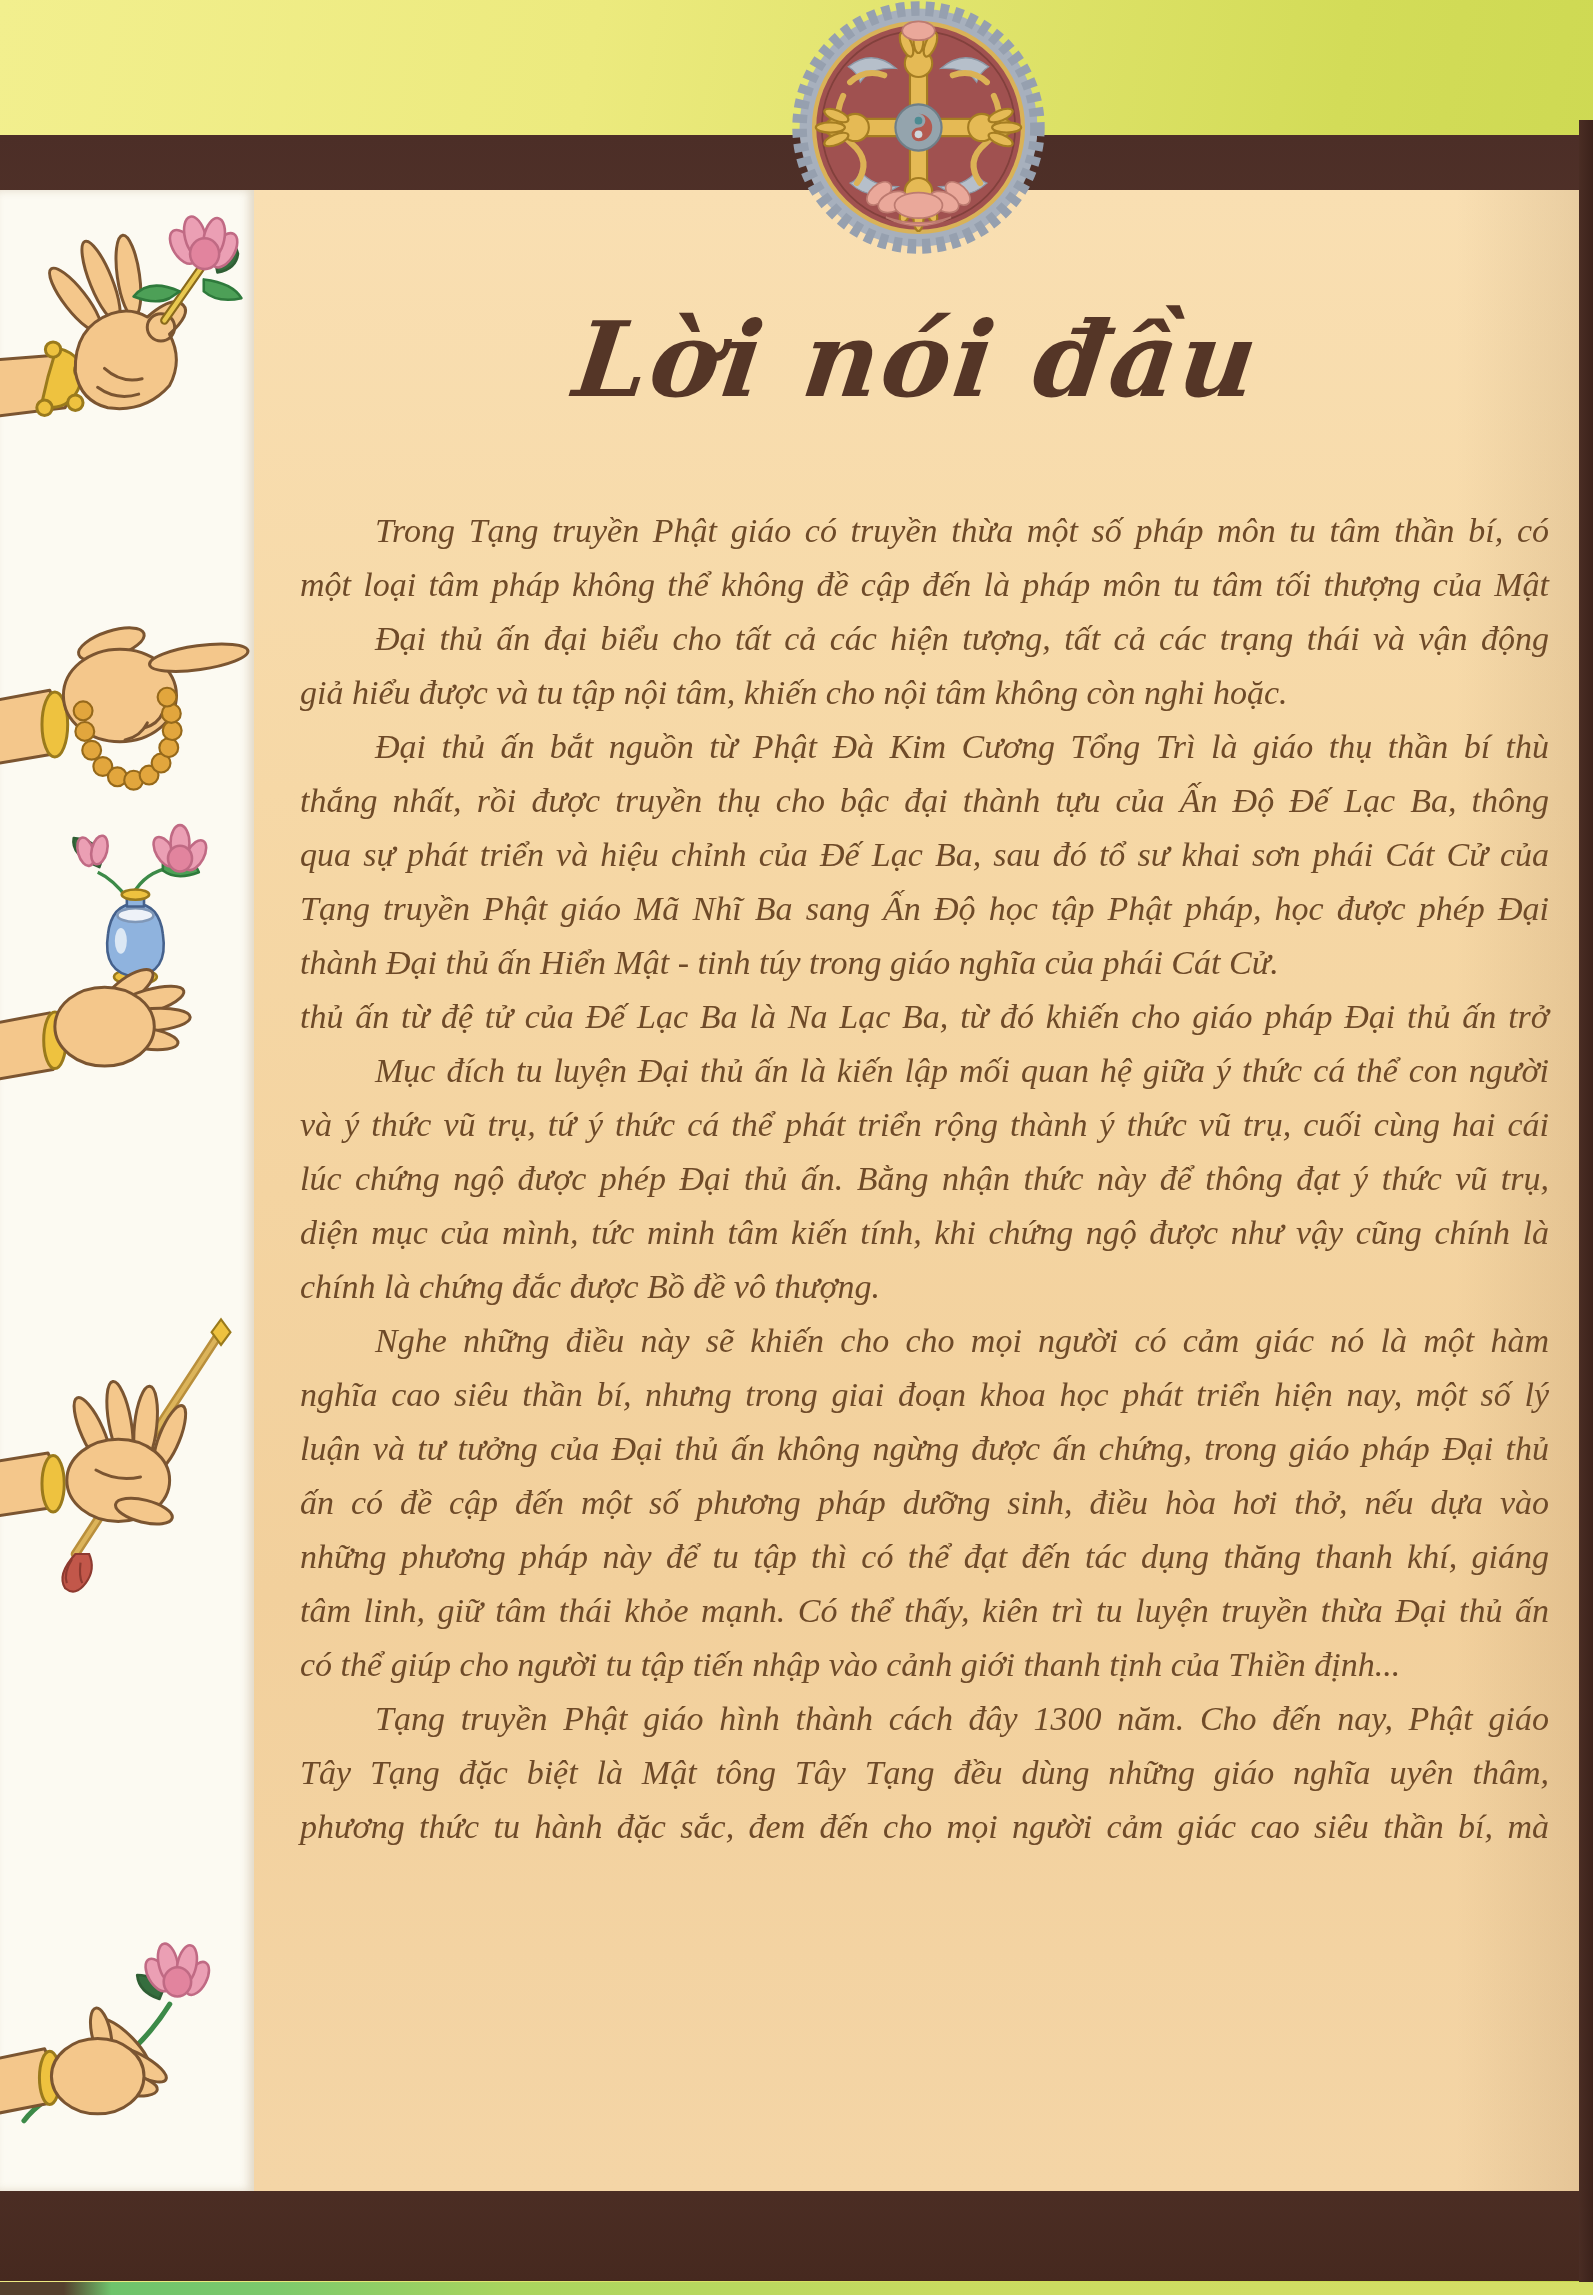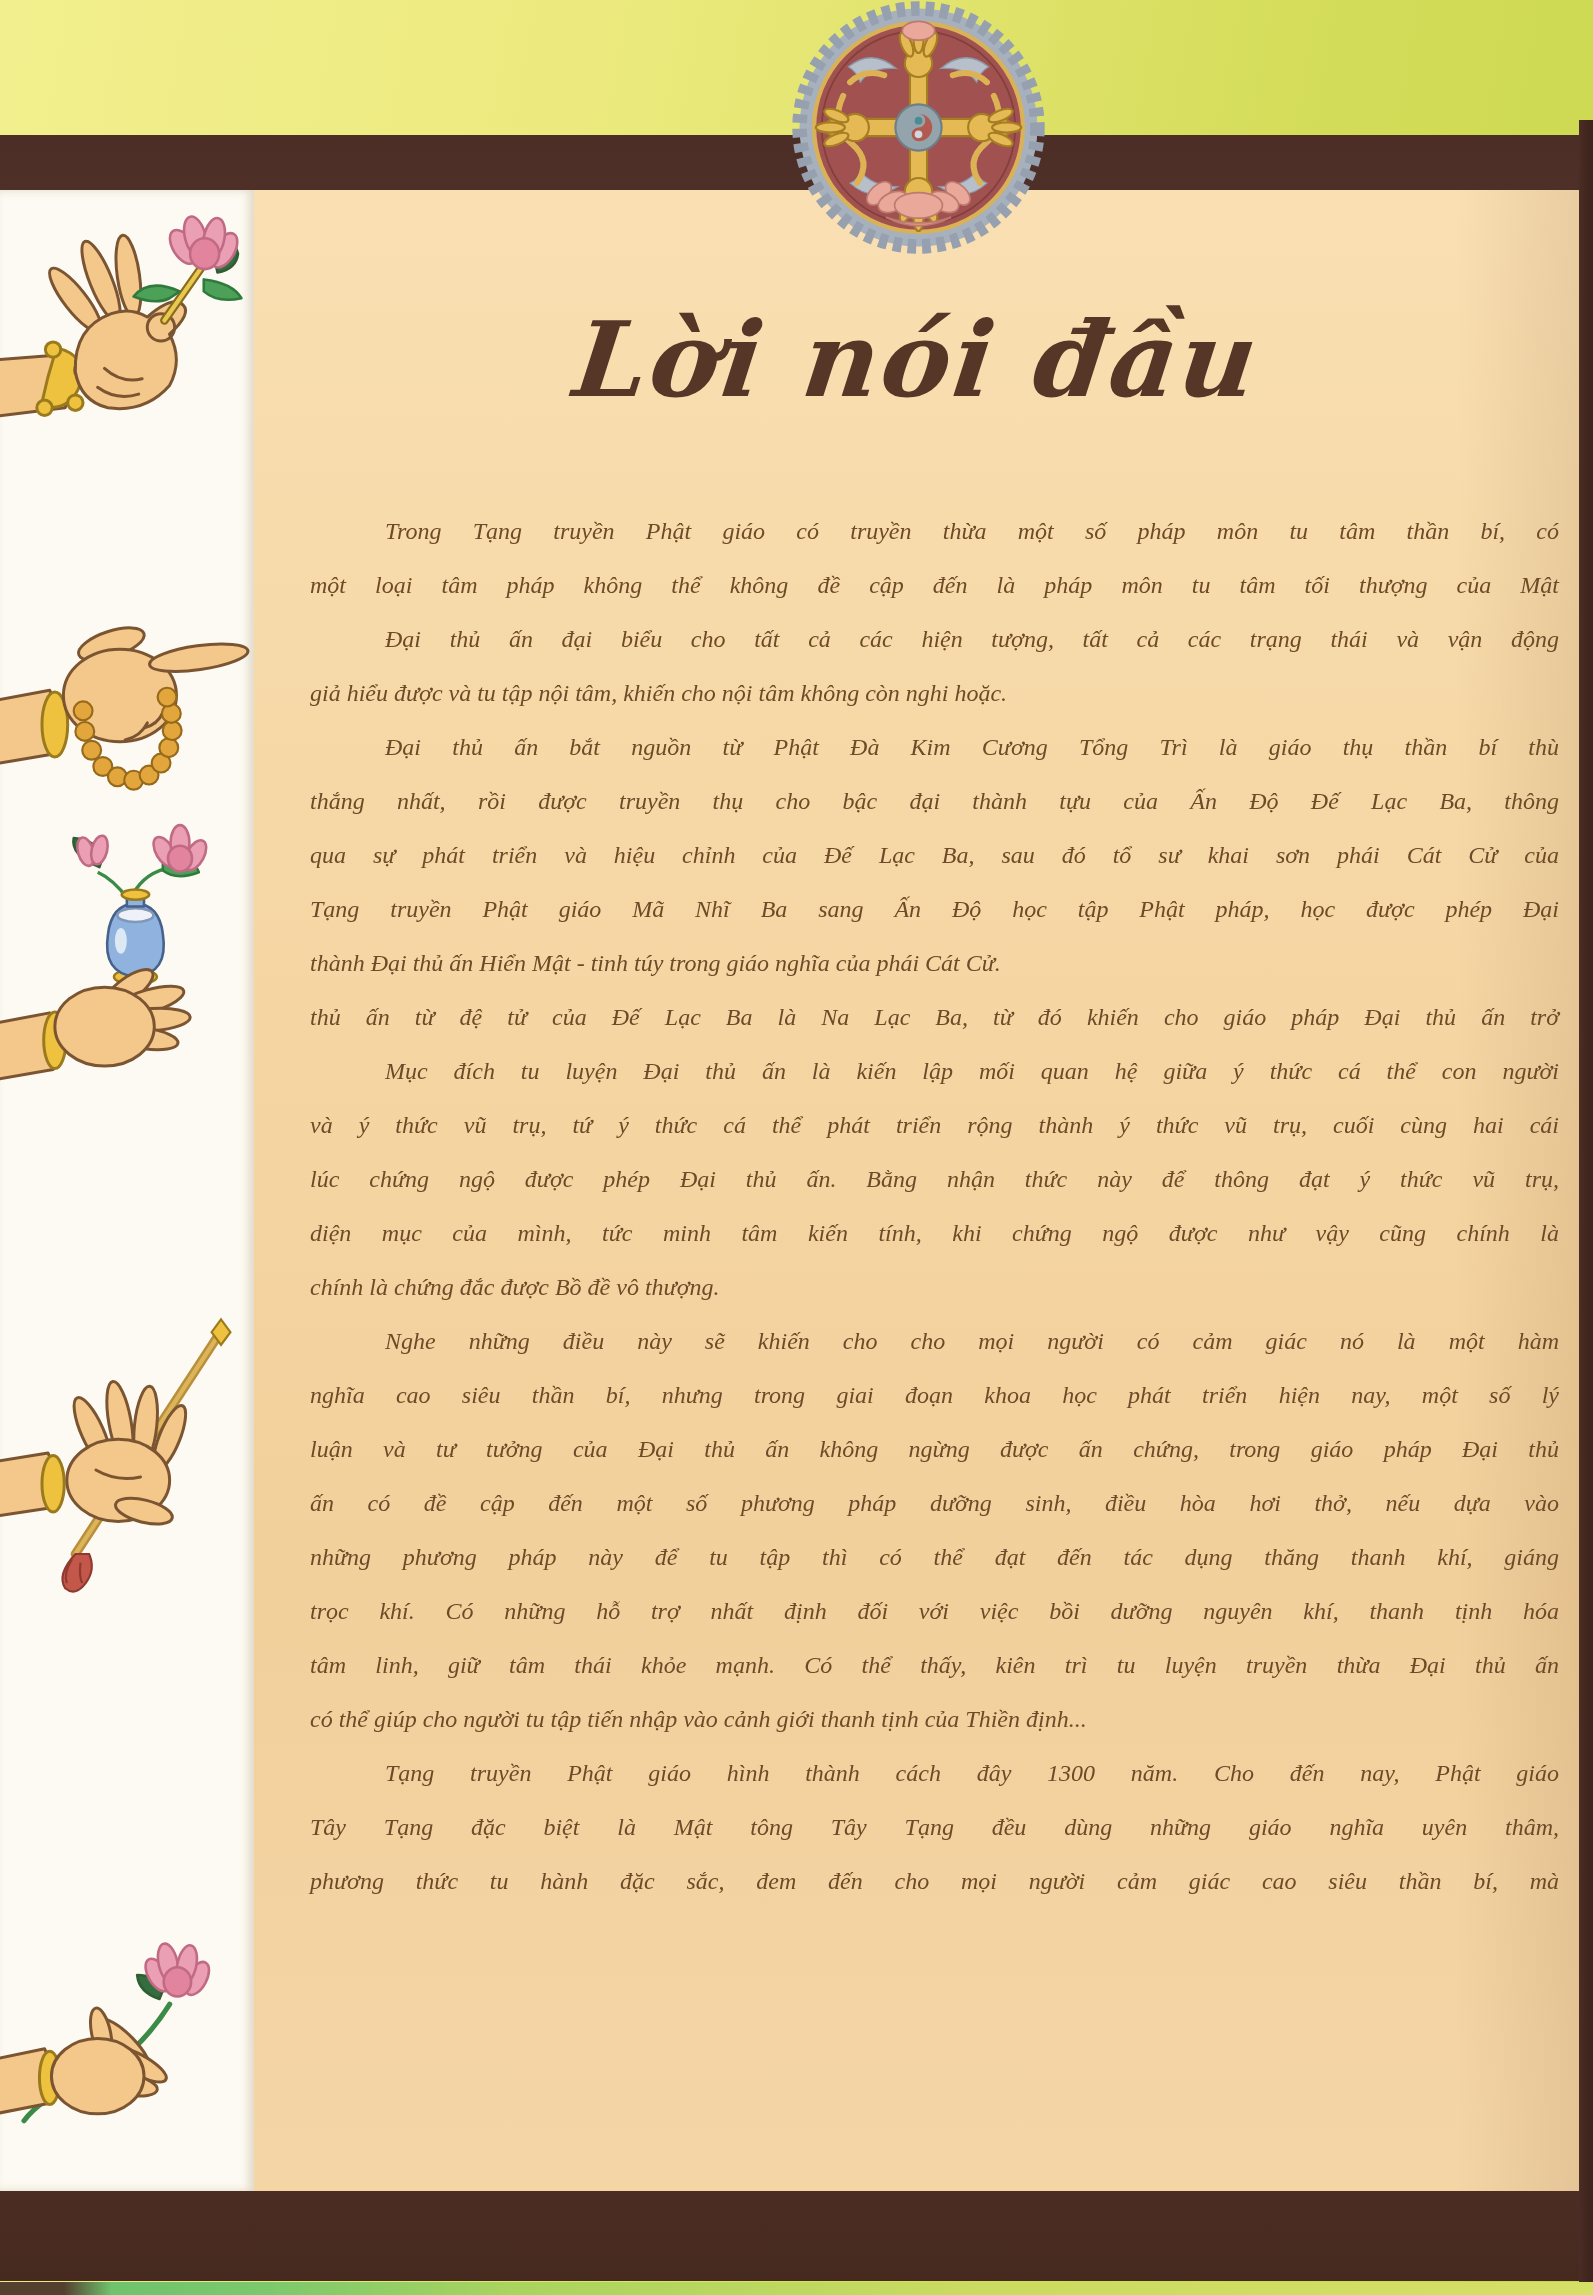--- a/index.html
+++ b/index.html
@@ -17,22 +17,22 @@
   .content-shade{left:1456px;top:190px;width:123px;height:2001px;
     background:linear-gradient(90deg,rgba(120,80,40,0) 0%,rgba(120,80,40,.12) 100%);pointer-events:none;}
   .right-edge{left:1579px;top:120px;width:13.7px;height:2162px;background:linear-gradient(90deg,#4a2d24,#3c221b);}
   .bottom-strip{left:0;top:2282px;width:1593px;height:13.7px;
     background:linear-gradient(90deg,#54402e 0%,#54402e 4%,#6ec36c 7%,#7cc96c 17%,#a9d45e 32%,#c9db60 60%,#d6df66 100%);}
   
   .title{left:254px;top:298px;width:1326px;text-align:center;
     font-family:"DejaVu Serif", serif;font-style:italic;font-weight:700;
     font-size:104px;color:#553627;letter-spacing:2.6px;transform:skewX(-7deg);}
   
-  .body-text{left:310px;top:504px;width:1249px;color:#6e4a28;
-    font-size:24px;font-style:italic;line-height:54px;}
+  .body-text{left:300px;top:504px;width:1249px;color:#6e4a28;
+    font-size:34px;font-style:italic;line-height:54px;}
   .tline{height:54px;text-align:justify;text-align-last:justify;white-space:nowrap;}
   .tline.first{text-indent:75px;}
   .tline.lastline{text-align-last:left;}
   .para{margin:0;}
   
   .emblem{left:790px;top:0px;width:257px;height:255px;}
   
   .hand1{left:0;top:192px;width:244px;height:257px;}
   .hand2{left:0;top:524px;width:257px;height:276px;}
   .hand3{left:0;top:807px;width:240px;height:278px;}
@@ -271,21 +271,20 @@
       <div class="tline">lúc chứng ngộ được phép Đại thủ ấn. Bằng nhận thức này để thông đạt ý thức vũ trụ,</div>
       <div class="tline">diện mục của mình, tức minh tâm kiến tính, khi chứng ngộ được như vậy cũng chính là</div>
       <div class="tline lastline">chính là chứng đắc được Bồ đề vô thượng.</div>
     </div>
     <div class="para">
       <div class="tline first">Nghe những điều này sẽ khiến cho cho mọi người có cảm giác nó là một hàm</div>
       <div class="tline">nghĩa cao siêu thần bí, nhưng trong giai đoạn khoa học phát triển hiện nay, một số lý</div>
       <div class="tline">luận và tư tưởng của Đại thủ ấn không ngừng được ấn chứng, trong giáo pháp Đại thủ</div>
       <div class="tline">ấn có đề cập đến một số phương pháp dưỡng sinh, điều hòa hơi thở, nếu dựa vào</div>
       <div class="tline">những phương pháp này để tu tập thì có thể đạt đến tác dụng thăng thanh khí, giáng</div>
-      <div class="tline">trọc khí. Có những hỗ trợ nhất định đối với việc bồi dưỡng nguyên khí, thanh tịnh hóa</div>
       <div class="tline">tâm linh, giữ tâm thái khỏe mạnh. Có thể thấy, kiên trì tu luyện truyền thừa Đại thủ ấn</div>
       <div class="tline lastline">có thể giúp cho người tu tập tiến nhập vào cảnh giới thanh tịnh của Thiền định...</div>
     </div>
     <div class="para">
       <div class="tline first">Tạng truyền Phật giáo hình thành cách đây 1300 năm. Cho đến nay, Phật giáo</div>
       <div class="tline">Tây Tạng đặc biệt là Mật tông Tây Tạng đều dùng những giáo nghĩa uyên thâm,</div>
       <div class="tline">phương thức tu hành đặc sắc, đem đến cho mọi người cảm giác cao siêu thần bí, mà</div>
     </div>
   </div>
 

